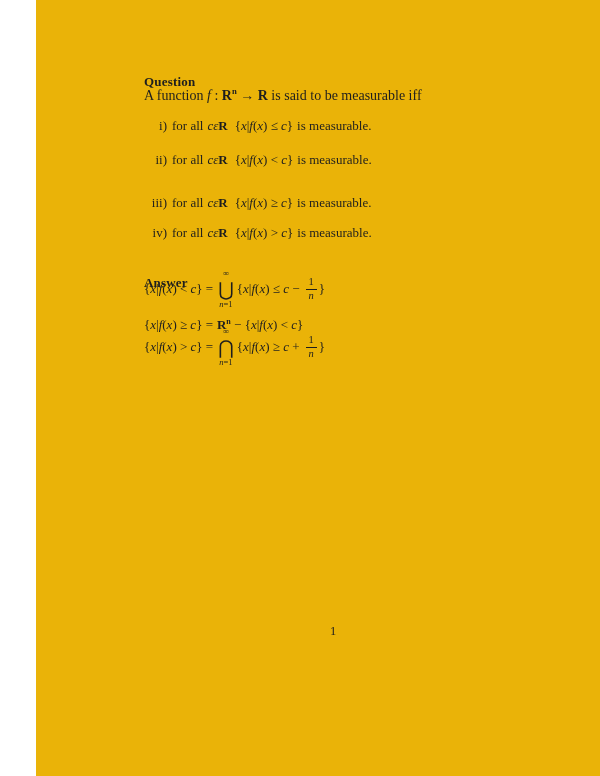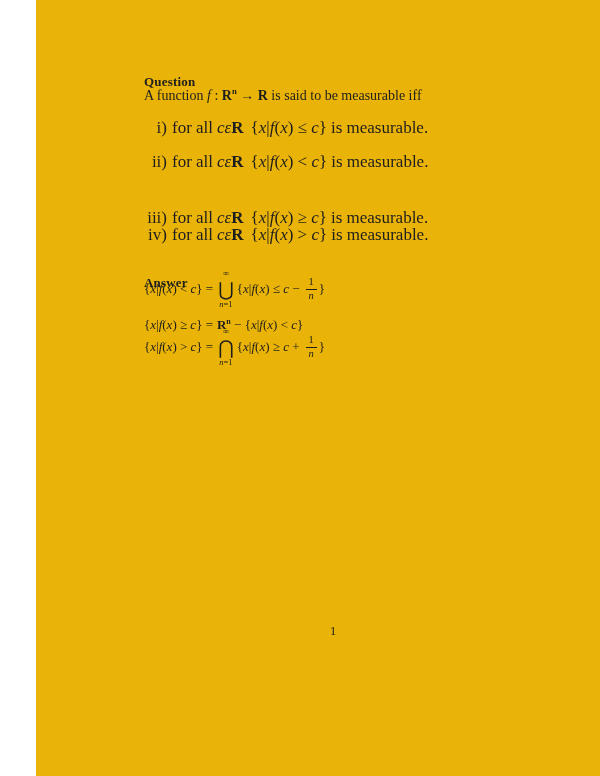--- a/index.html
+++ b/index.html
@@ -12,21 +12,21 @@
     overflow:hidden;
   }
   .page{
     position:absolute;left:0;top:0;width:600px;height:776px;background:#eab308;margin-left:36px;
   }
   .line{position:absolute;left:108px;font-size:14px;white-space:nowrap;}
   .heading{font-weight:bold;font-size:13px;letter-spacing:.2px;}
   .math i{font-family:"Liberation Serif","DejaVu Serif",serif;font-style:italic;}
   .math b{font-weight:bold;font-style:normal;}
   .math sup{font-size:.62em;vertical-align:super;line-height:0;}
-  .item{position:absolute;left:108px;font-size:17px;white-space:nowrap;}
+  .item{position:absolute;left:108px;font-size:13px;white-space:nowrap;}
   .item .lbl{display:inline-block;width:23px;text-align:right;margin-right:5px;}
   .item .membership{margin-left:4px;}
   .item .setexpr{margin-left:7px;}
   .item .post{margin-left:4px;}
   .equation{
     position:absolute;left:108px;
     display:flex;align-items:center;
     font-size:13px;white-space:nowrap;
   }
   .equation .seg{margin-right:4px;}
@@ -55,21 +55,21 @@
 
   <div class="item" style="top:118px">
     <span class="lbl">i)</span><span>for all</span><span class="math mathauto membership"><i>cε</i><b>R</b></span><span class="math mathauto setexpr">{<i>x</i>|<i>f</i>(<i>x</i>) ≤ <i>c</i>}</span><span class="post">is measurable.</span>
   </div>
 
 
   <div class="item" style="top:152px">
     <span class="lbl">ii)</span><span>for all</span><span class="math mathauto membership"><i>cε</i><b>R</b></span><span class="math mathauto setexpr">{<i>x</i>|<i>f</i>(<i>x</i>) &lt; <i>c</i>}</span><span class="post">is measurable.</span>
   </div>
 
-  <div class="item" style="top:208px">
+  <div class="item" style="top:195px">
     <span class="lbl">iii)</span><span>for all</span><span class="math mathauto membership"><i>cε</i><b>R</b></span><span class="math mathauto setexpr">{<i>x</i>|<i>f</i>(<i>x</i>) ≥ <i>c</i>}</span><span class="post">is measurable.</span>
   </div>
 
   <div class="item" style="top:225px">
     <span class="lbl">iv)</span><span>for all</span><span class="math mathauto membership"><i>cε</i><b>R</b></span><span class="math mathauto setexpr">{<i>x</i>|<i>f</i>(<i>x</i>) &gt; <i>c</i>}</span><span class="post">is measurable.</span>
   </div>
 
   <div class="line heading" style="top:275px">Answer</div>
 
   <div class="equation" style="top:272px;height:34px">

